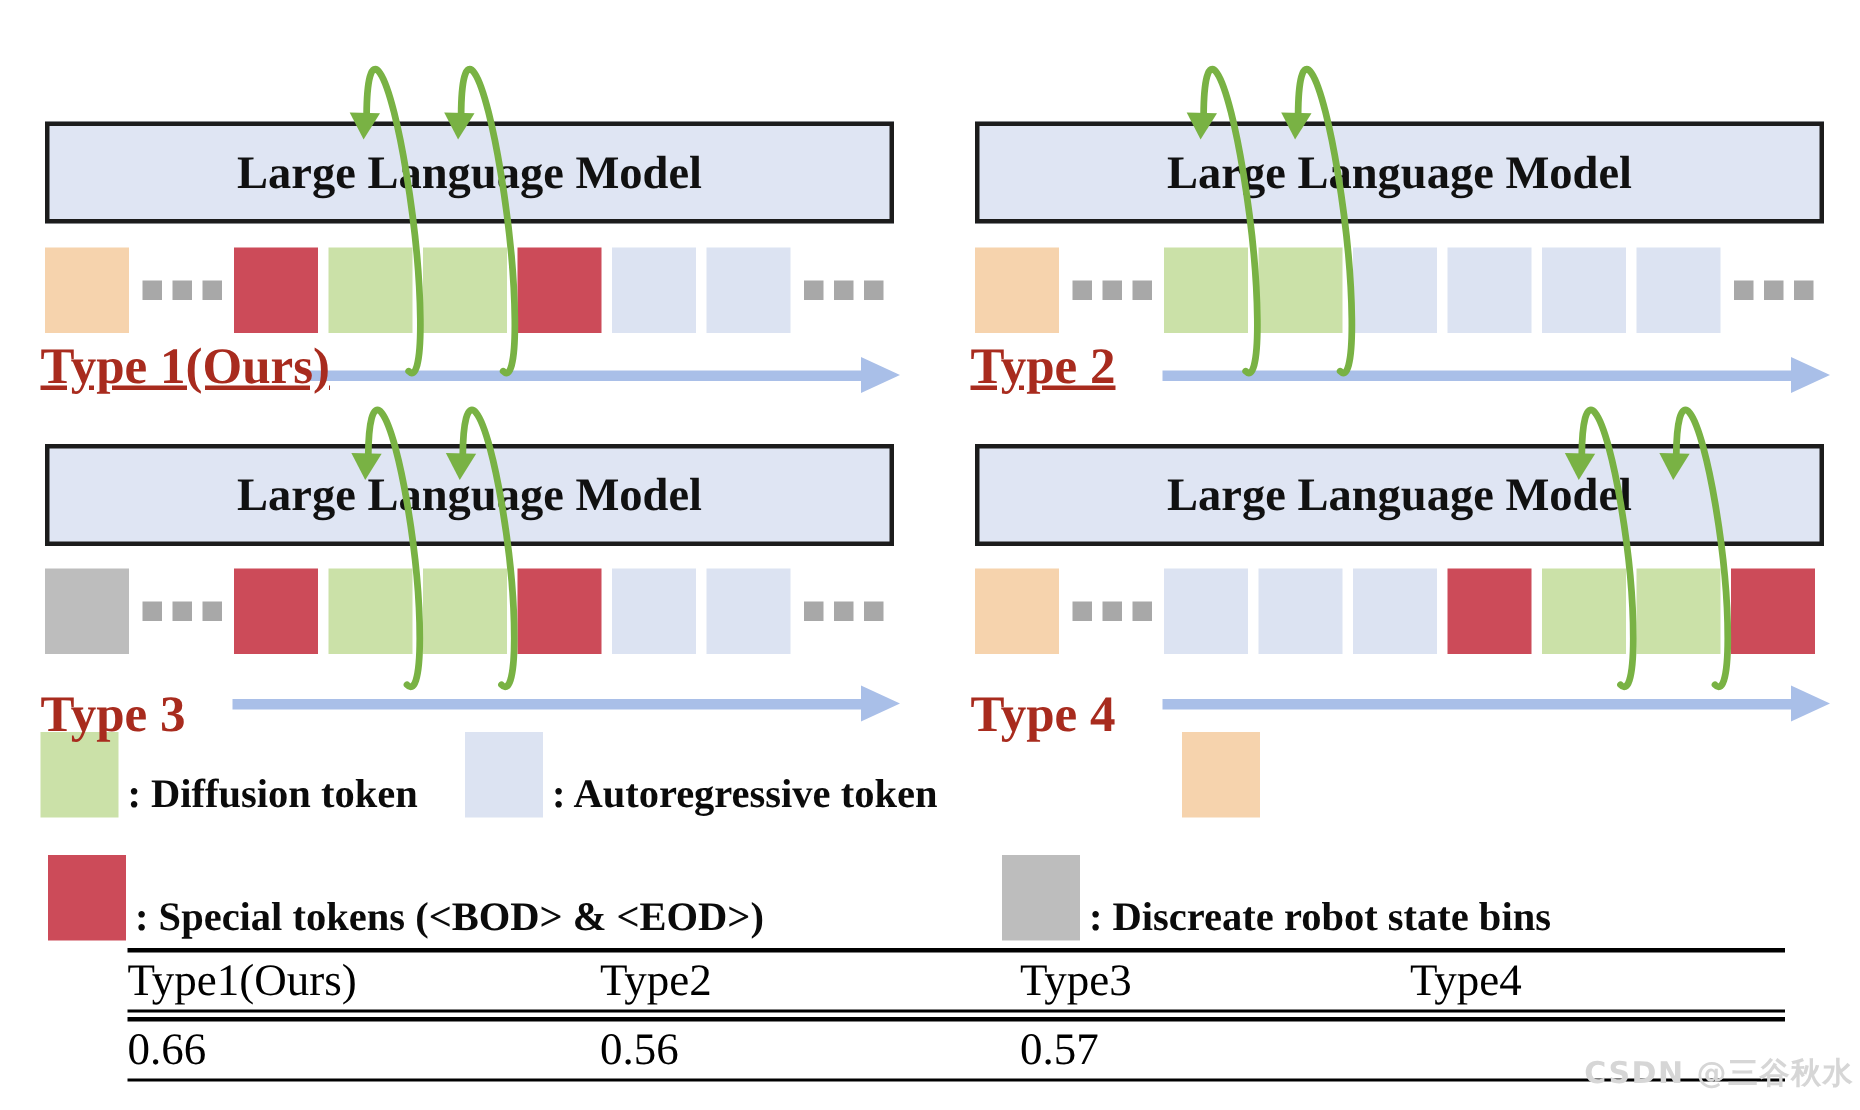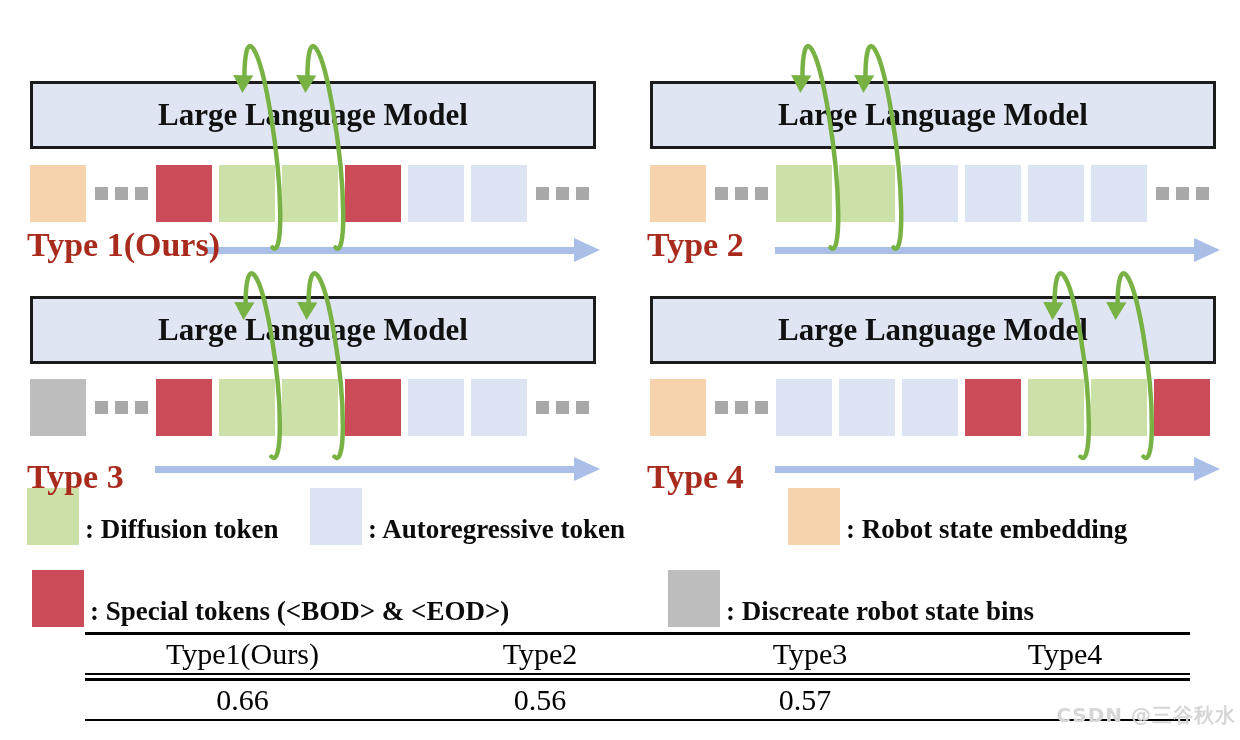--- a/index.html
+++ b/index.html
@@ -24,36 +24,36 @@
   .dots{width:56px;height:57px;display:flex;align-items:center;justify-content:center;gap:7px;}
   .dot{width:13px;height:13px;background:#A8A8A8;display:block;}
 
   .tl-arrow{position:absolute;height:7px;background:#A9BFE8;z-index:1;}
   .panel.top .tl-arrow{top:221px;}
   .panel.bottom .tl-arrow{top:188px;}
   .tl-arrow::after{content:'';position:absolute;right:-25px;top:-9px;width:0;height:0;
       border-left:26px solid #A9BFE8;border-top:12.5px solid transparent;border-bottom:12.5px solid transparent;}
 
   .panel-label{position:absolute;left:27px;font-weight:bold;font-size:34px;color:#A82B1E;z-index:2;white-space:nowrap;}
-  .panel.top .panel-label{top:200px;}
+  .panel.top .panel-label{top:200px;text-decoration:underline;}
   .panel.bottom .panel-label{top:180px;}
 
   svg.loops{position:absolute;left:0;top:0;width:620px;height:252px;overflow:visible;z-index:5;pointer-events:none;}
 
   .legend-item{position:absolute;display:flex;align-items:flex-end;}
   .swatch{width:52px;height:57px;flex:0 0 auto;}
   .legend-label{font-weight:bold;font-size:27px;color:#0b0b0b;padding-left:6px;white-space:nowrap;}
 
   .results-table{position:absolute;left:85px;top:632px;width:1105px;font-size:30px;color:#000;}
   .rule{height:2.5px;background:#000;}
   .rule.gap{margin-top:3px;}
   .trow{display:flex;align-items:center;}
   .trow.header{height:38px;}
   .trow.values{height:38px;}
-  .tcell{text-align:center;}
+  .tcell{text-align:left;}
   .c1{width:315px;} .c2{width:280px;} .c3{width:260px;} .c4{width:250px;}
 
   .watermark{position:absolute;right:4px;top:702px;font-family:"DejaVu Sans",sans-serif;
              font-size:20px;color:#d6d6d6;letter-spacing:1px;z-index:6;font-weight:bold;}
 </style>
 </head>
 <body>
 
 <div class="figure">
 
@@ -188,21 +188,20 @@
   <div class="legend-item" style="left:27px;top:488px;">
     <div class="swatch" style="background: rgb(203, 225, 168);"></div>
     <div class="legend-label">: Diffusion token</div>
   </div>
   <div class="legend-item" style="left:310px;top:488px;">
     <div class="swatch" style="background: rgb(220, 227, 242);"></div>
     <div class="legend-label">: Autoregressive token</div>
   </div>
   <div class="legend-item" style="left:788px;top:488px;">
     <div class="swatch" style="background: rgb(246, 211, 173);"></div>
-    <div class="legend-label">: Robot state embedding</div>
   </div>
   <div class="legend-item" style="left:32px;top:570px;">
     <div class="swatch" style="background: rgb(204, 75, 89);"></div>
     <div class="legend-label">: Special tokens (&lt;BOD&gt; &amp; &lt;EOD&gt;)</div>
   </div>
   <div class="legend-item" style="left:668px;top:570px;">
     <div class="swatch" style="background: rgb(189, 189, 189);"></div>
     <div class="legend-label">: Discreate robot state bins</div>
   </div>
 

